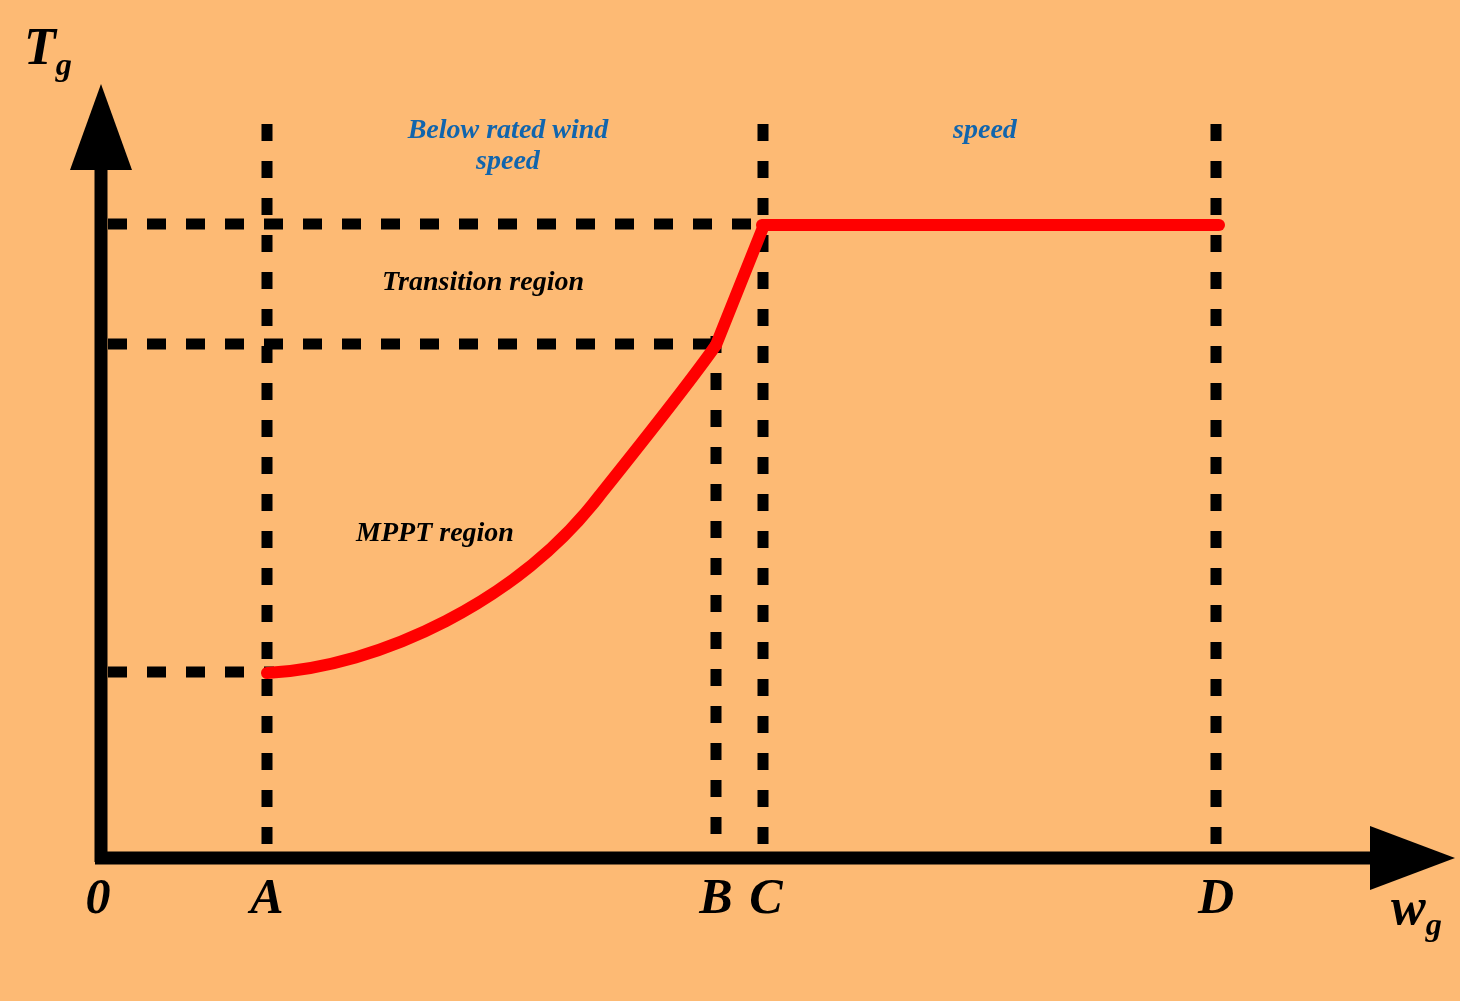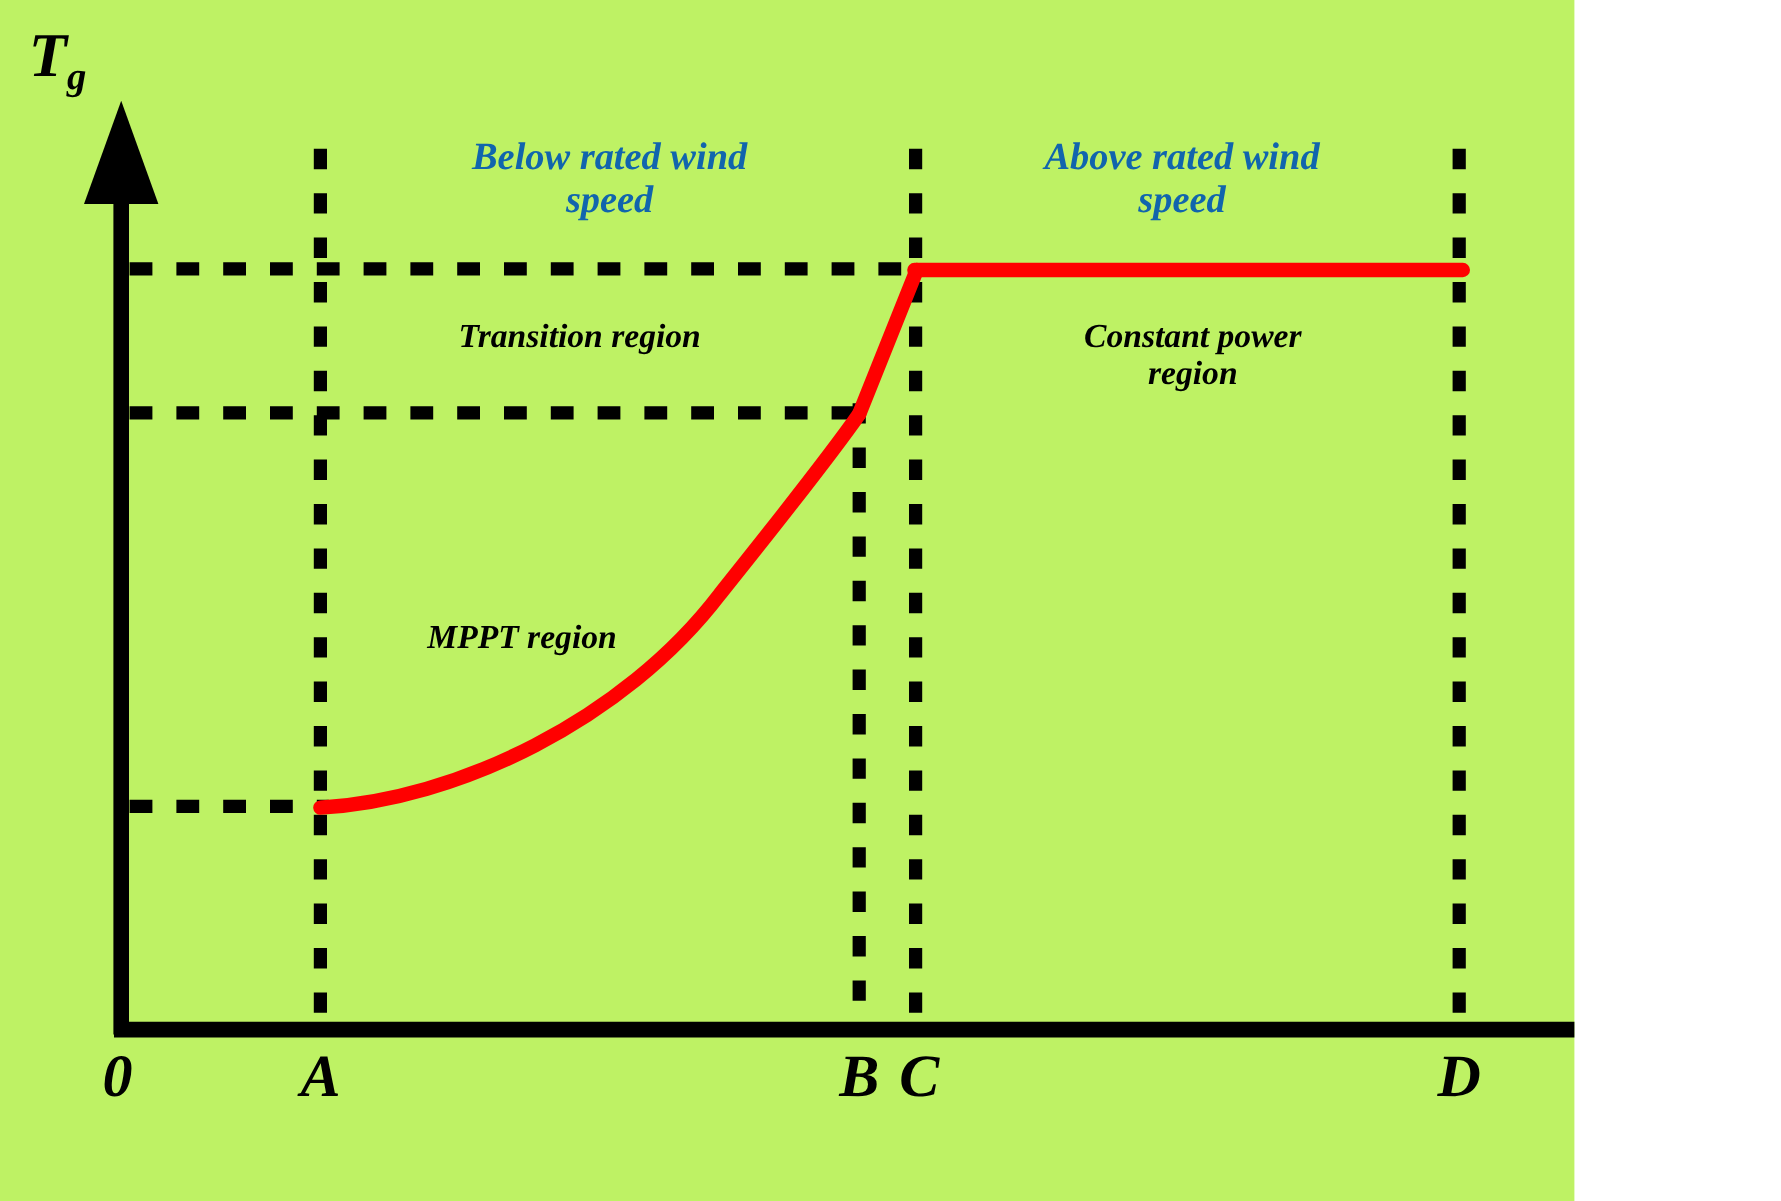--- a/index.html
+++ b/index.html
@@ -5,43 +5,43 @@
   html, body {
     margin: 0;
     padding: 0;
     background: #ffffff;
   }
   body {
     font-family: "Liberation Serif", "DejaVu Serif", serif;
   }
   #figure {
     position: relative;
-    width: 1312px;
+    width: 1460px;
     height: 1001px;
-    background: #bef264;
+    background: #fdba74;
     overflow: hidden;
   }
   #figure svg {
     position: absolute;
     left: 0;
     top: 0;
   }
   .lbl {
     position: absolute;
     font-family: "Liberation Serif", "DejaVu Serif", serif;
     font-weight: bold;
     font-style: italic;
     white-space: nowrap;
     line-height: 1.12;
     color: #000000;
   }
   .lbl-blue {
     color: #1165ad;
     text-align: center;
-    font-size: 32px;
+    font-size: 28px;
     font-family: Liberation Serif, serif;
   }
   .lbl-black-region {
     color: #000000;
     text-align: center;
     font-size: 28px;
   }
   .axis-name {
     color: #000000;
     font-size: 52px;
@@ -118,30 +118,25 @@
   <div class="lbl tick-label" style="left: 731px; top: 868px; width: 70px;">C</div>
 
   <div class="lbl tick-label" style="left: 1181px; top: 868px; width: 70px;">D</div>
 
   <div class="lbl lbl-blue" style="left: 298px; top: 113px; width: 420px;">
     <div>Below rated wind</div>
     <div>speed</div>
   </div>
 
   <div class="lbl lbl-blue" style="left: 775px; top: 113px; width: 420px;">
-    <div>Above rated wind</div>
     <div>speed</div>
   </div>
 
   <div class="lbl lbl-black-region" style="left: 283px; top: 265px; width: 400px;">
     <div>Transition region</div>
   </div>
 
-  <div class="lbl lbl-black-region" style="left: 795px; top: 265px; width: 398px;">
-    <div>Constant power</div>
-    <div>region</div>
-  </div>
 
   <div class="lbl lbl-black-region" style="left: 285px; top: 516px; width: 300px;">
     <div>MPPT region</div>
   </div>
 
 </div>
 
 </body></html>

